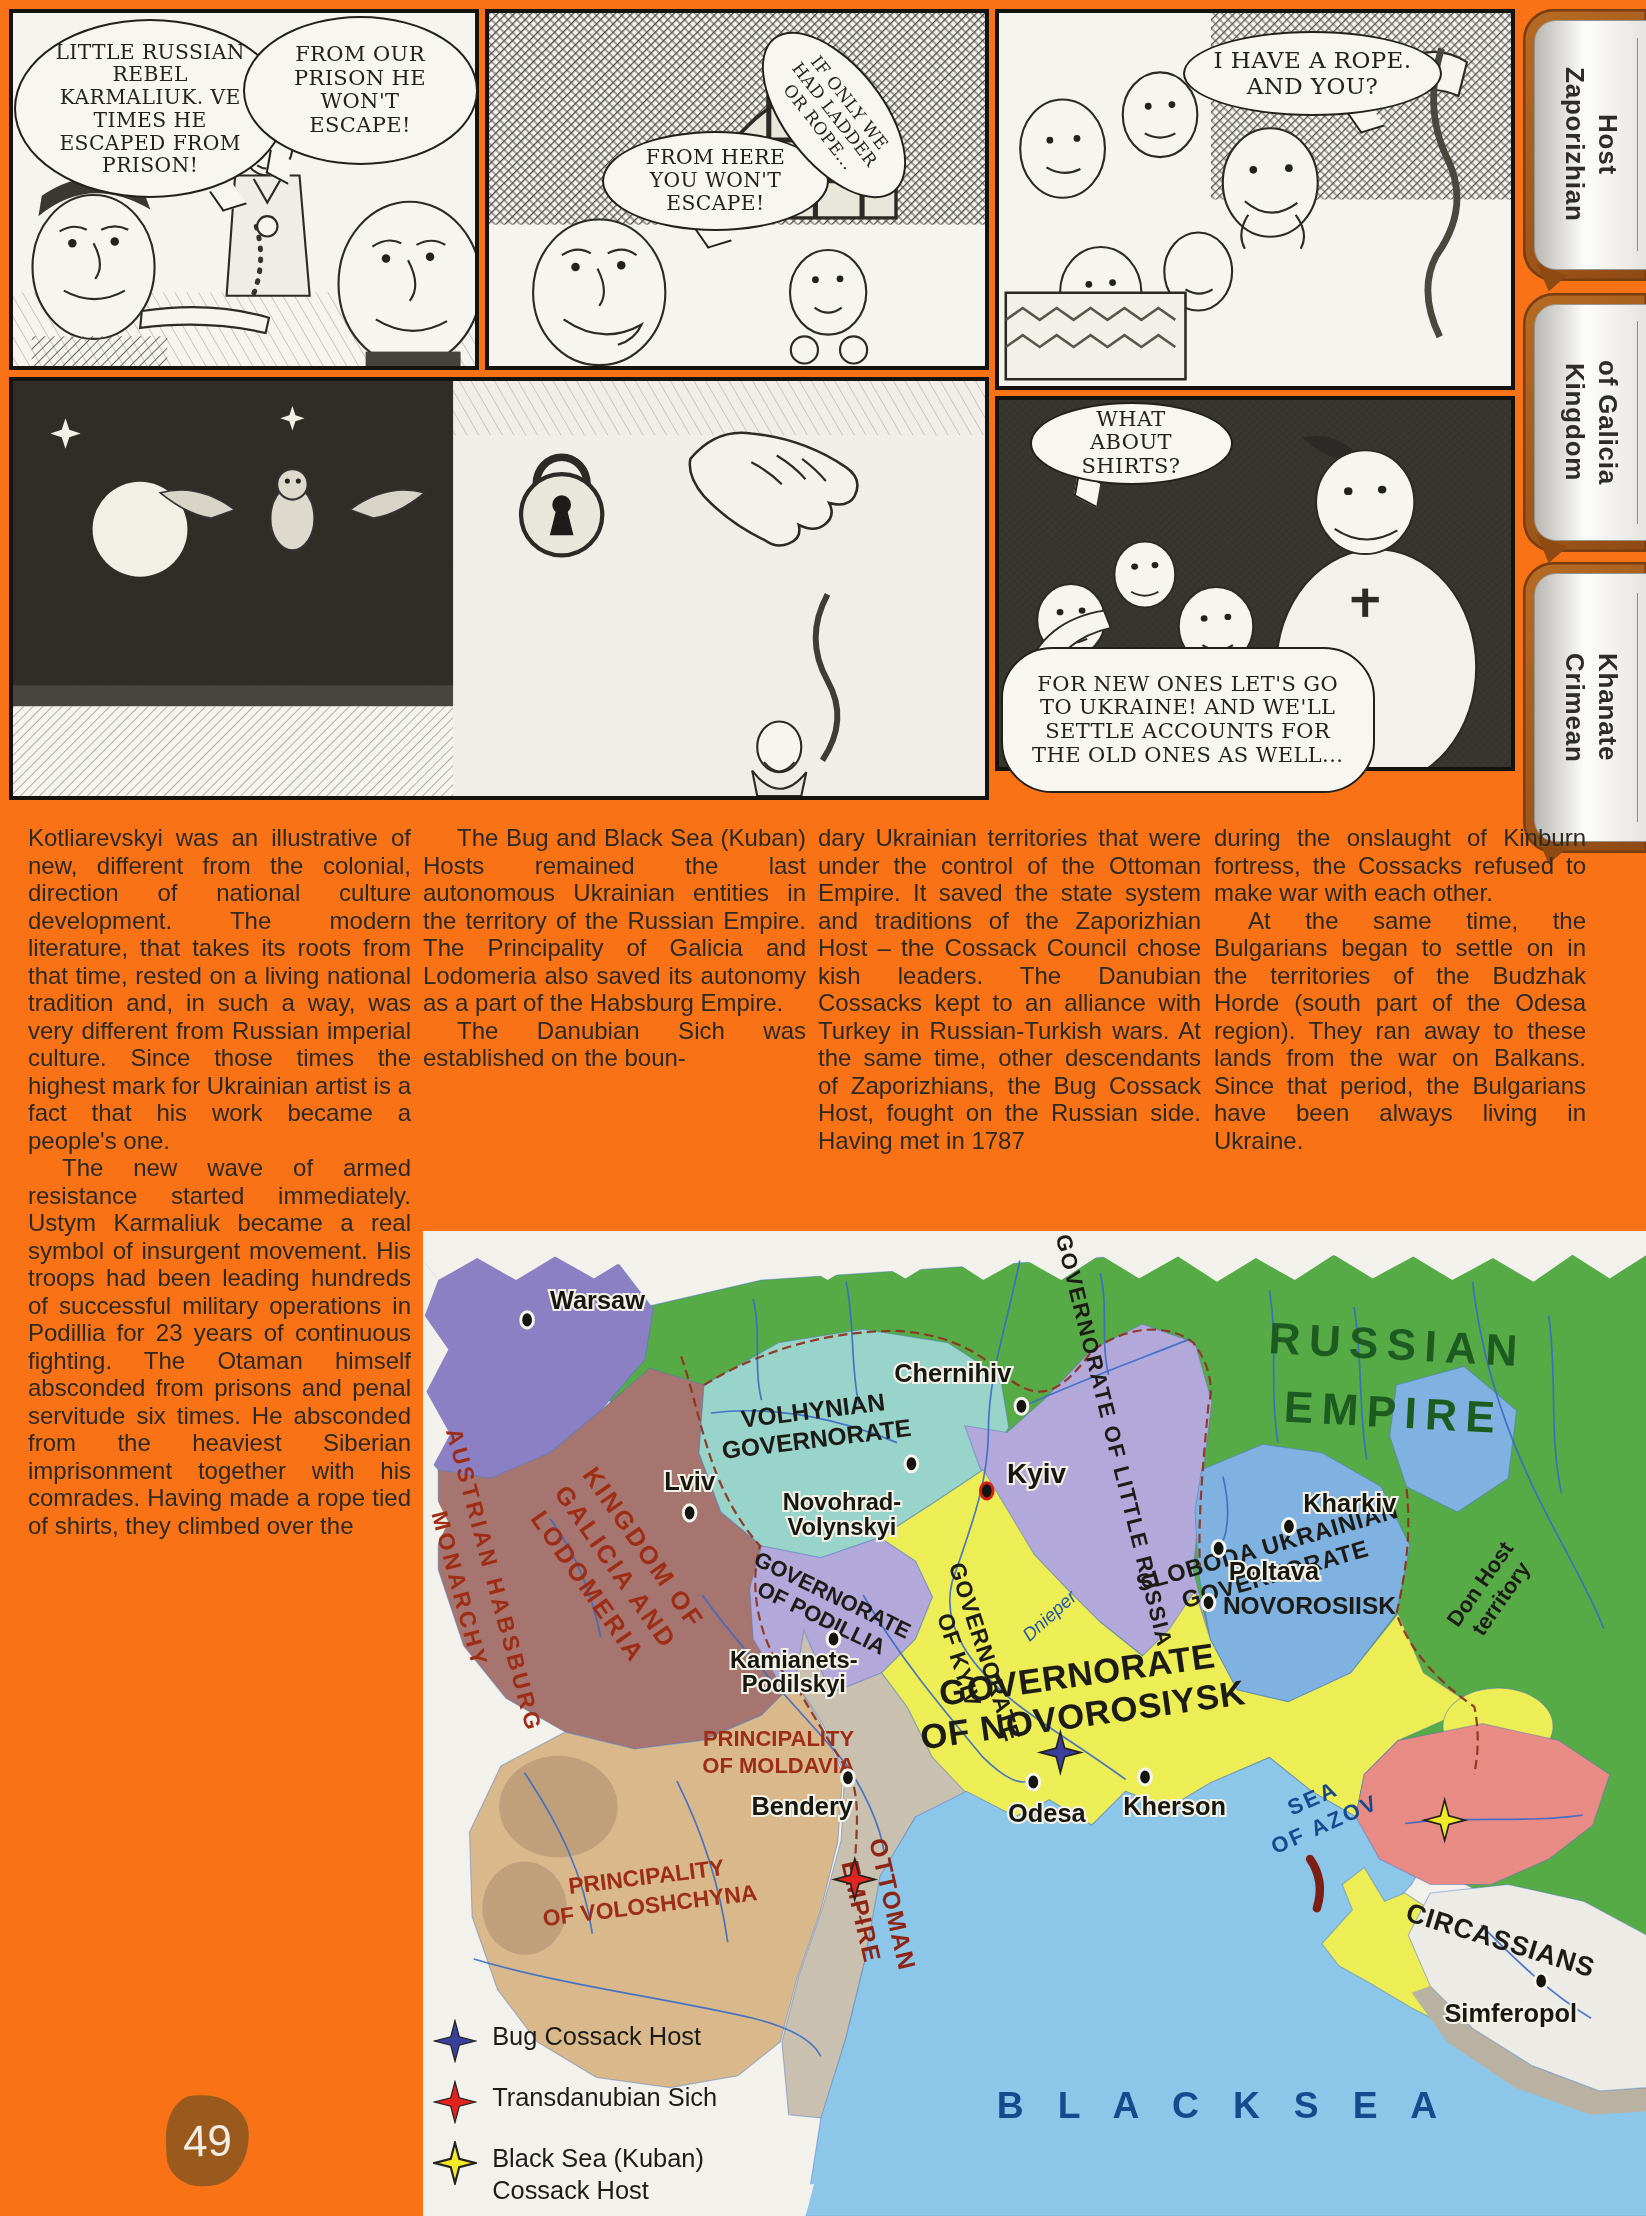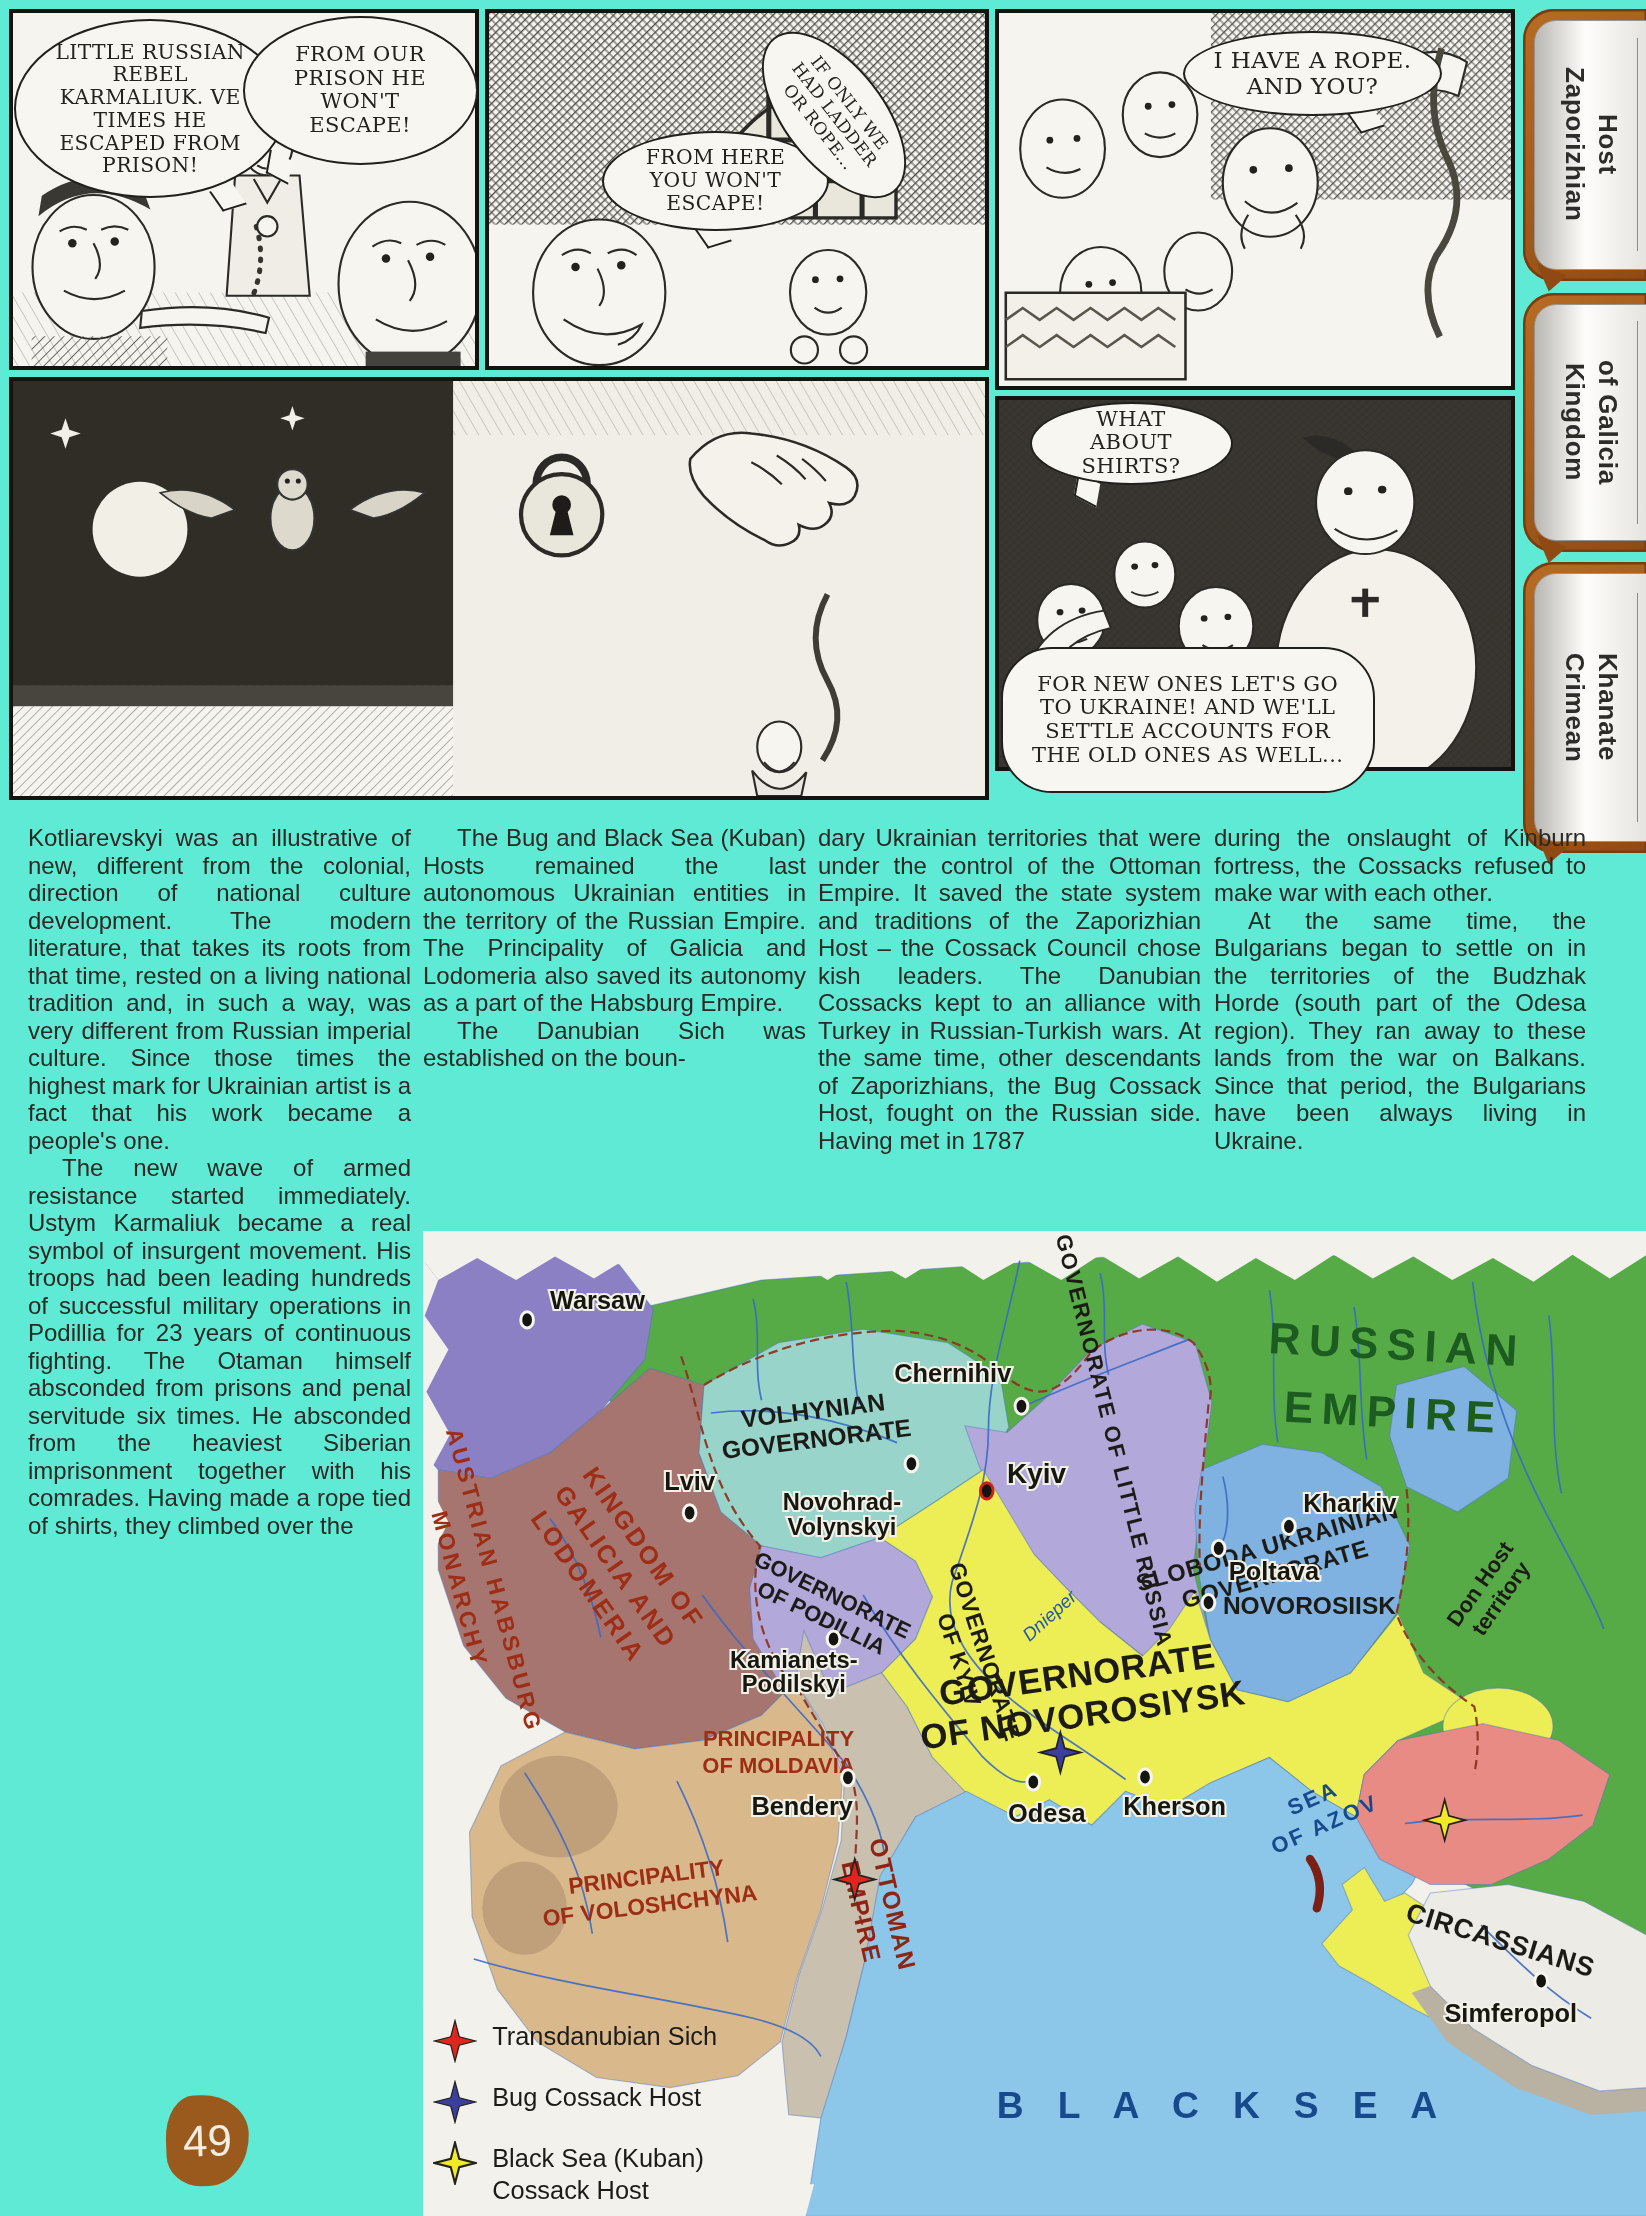--- a/index.html
+++ b/index.html
@@ -1,20 +1,20 @@
 <!DOCTYPE html>
 <html style="font-size:13.5px"><head>
 <meta charset="utf-8">
 <style>
   html,body{margin:0;padding:0;}
   body{
     width:1647px;height:2216px;position:relative;overflow:hidden;
     background:#e9e8e4;font-family:"Liberation Sans",sans-serif;
   }
-  .page{position:absolute;inset:0;background:#5eead4;}
+  .page{position:absolute;inset:0;background:#f97316;}
 
   
   .panel{position:absolute;background:#f5f4ef;border:4.2px solid #14130f;box-sizing:border-box;}
   .panel svg{position:absolute;inset:0;width:100%;height:100%;}
   .skin{fill:#f6f5ef;stroke:#2b2a26;stroke-width:2.5;}
   .ln{fill:none;stroke:#2b2a26;stroke-width:2.5;}
   .bubble{
     position:absolute;background:#f7f6f1;border:2.5px solid #20201c;border-radius:50%;
     display:flex;align-items:center;justify-content:center;text-align:center;
     font-family:"DejaVu Serif","Liberation Serif",serif;color:#23221e;
@@ -386,29 +386,29 @@
           <path d="M0,-24 L5,-5 L24,0 L5,5 L0,24 L-5,5 L-24,0 L-5,-5 Z" fill="#3a3f9e" stroke="#23221e" stroke-width="2" transform="translate(753 616)"></path>
           <path d="M0,-24 L5,-5 L24,0 L5,5 L0,24 L-5,5 L-24,0 L-5,-5 Z" fill="#e3231d" stroke="#23221e" stroke-width="2" transform="translate(510 766)"></path>
           <path d="M0,-24 L5,-5 L24,0 L5,5 L0,24 L-5,5 L-24,0 L-5,-5 Z" fill="#f2ea28" stroke="#23221e" stroke-width="2" transform="translate(1207 696)"></path>
         </g>
     </svg>
   </div>
 
   <div class="legend">
     <div class="legend-row">
       <svg viewBox="-26 -26 52 52" width="44" height="44">
+        <path d="M0,-24 L5,-5 L24,0 L5,5 L0,24 L-5,5 L-24,0 L-5,-5 Z" stroke="#23221e" stroke-width="1.5" fill="#3a3f9e"></path>
+      </svg>
+      <span class="legend-label">Bug Cossack Host</span>
+    </div>
+    <div class="legend-row">
+      <svg viewBox="-26 -26 52 52" width="44" height="44">
         <path d="M0,-24 L5,-5 L24,0 L5,5 L0,24 L-5,5 L-24,0 L-5,-5 Z" stroke="#23221e" stroke-width="1.5" fill="#e3231d"></path>
       </svg>
       <span class="legend-label">Transdanubian Sich</span>
-    </div>
-    <div class="legend-row">
-      <svg viewBox="-26 -26 52 52" width="44" height="44">
-        <path d="M0,-24 L5,-5 L24,0 L5,5 L0,24 L-5,5 L-24,0 L-5,-5 Z" stroke="#23221e" stroke-width="1.5" fill="#3a3f9e"></path>
-      </svg>
-      <span class="legend-label">Bug Cossack Host</span>
     </div>
     <div class="legend-row">
       <svg viewBox="-26 -26 52 52" width="44" height="44">
         <path d="M0,-24 L5,-5 L24,0 L5,5 L0,24 L-5,5 L-24,0 L-5,-5 Z" stroke="#23221e" stroke-width="2.5" fill="#f2ea28"></path>
       </svg>
       <span class="legend-label">Black Sea (Kuban) Cossack Host</span>
     </div>
   </div>
 
   <div class="pagenum">49</div>

